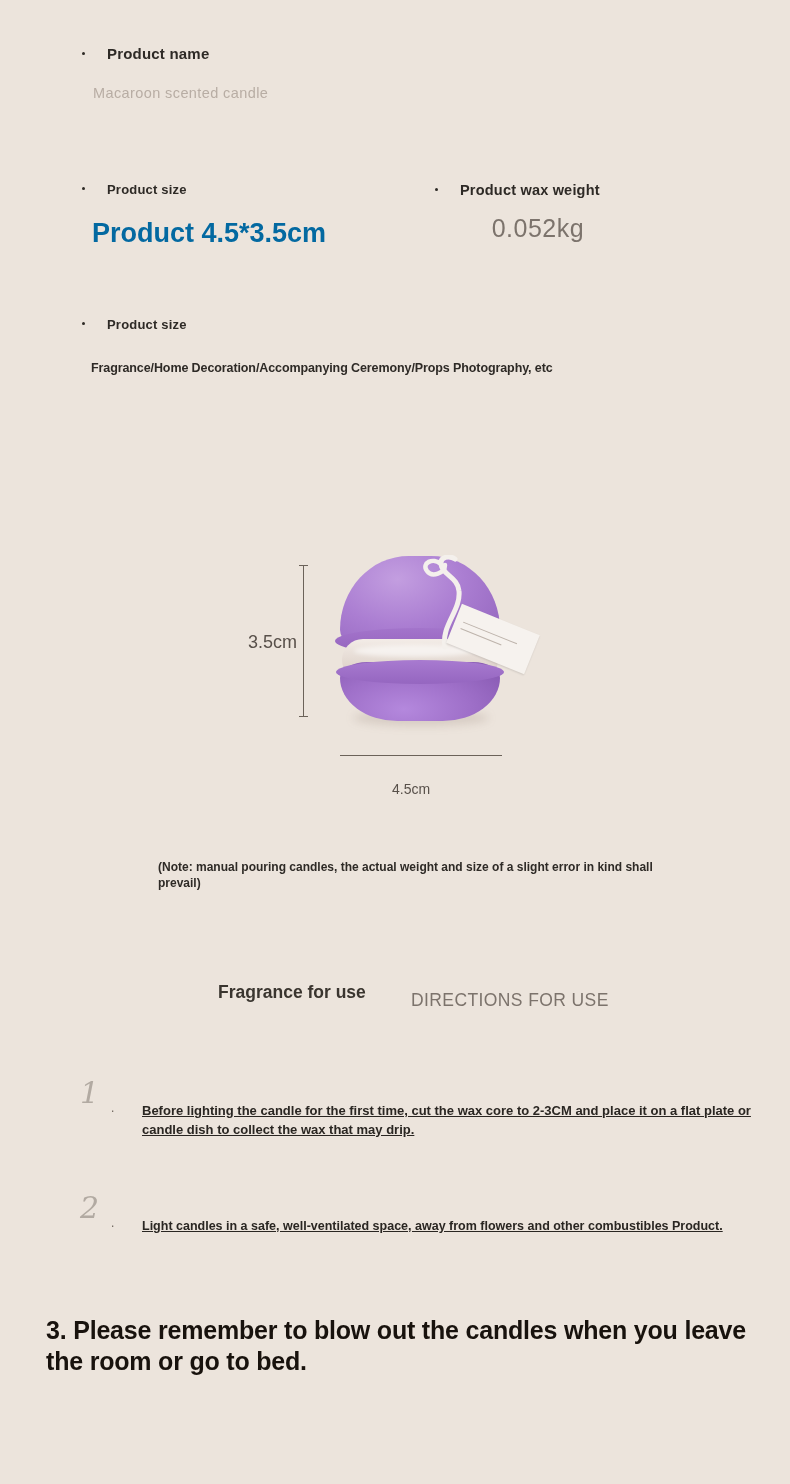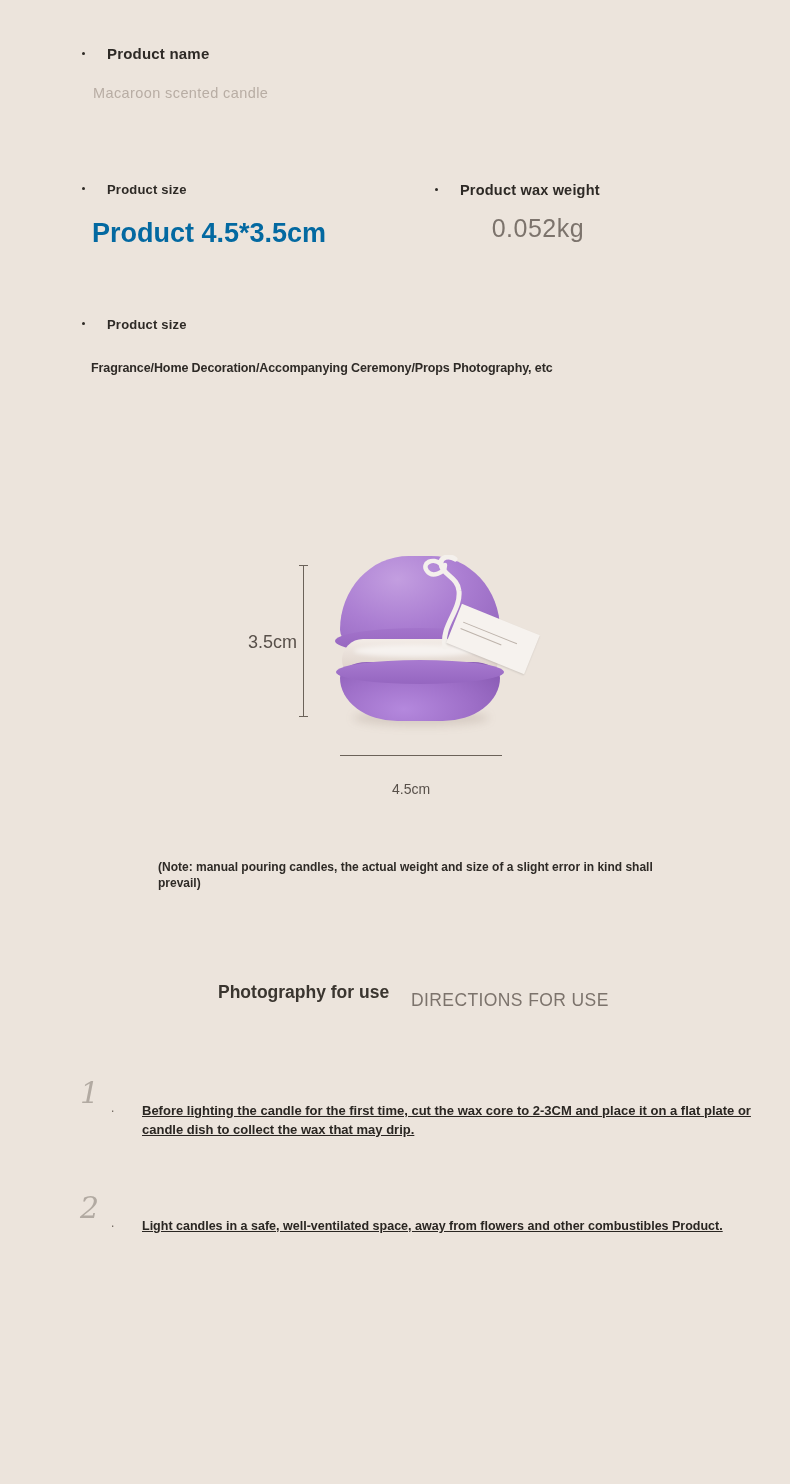--- a/index.html
+++ b/index.html
@@ -399,29 +399,30 @@
         <div class="tag-line l2"></div>
       </div>
     </div>
 
     <div class="dim-h-line"></div>
     <div class="dim-h-label">4.5cm</div>
   </div>
 
   <div id="note">(Note: manual pouring candles, the actual weight and size of a slight error in kind shall prevail)</div>
 
-  <div id="guide-title-cn">Photography for use</div>
+  <div id="guide-title-cn">Fragrance for use</div>
   <div id="guide-title-en">DIRECTIONS FOR USE</div>
 
   <div class="step" id="step1">
     <div class="step-num">1</div>
     <div class="step-num-dot">.</div>
     <div class="step-text">Before lighting the candle for the first time, cut the wax core to 2-3CM and place it on a flat plate or candle dish to collect the wax that may drip.</div>
   </div>
 
   <div class="step" id="step2">
     <div class="step-num">2</div>
     <div class="step-num-dot">.</div>
     <div class="step-text">Light candles in a safe, well-ventilated space, away from flowers and other combustibles Product.</div>
   </div>
 
+  <div id="step3">3. Please remember to blow out the candles when you leave the room or go to bed.</div>
 
 </div>
 
 </body></html>

